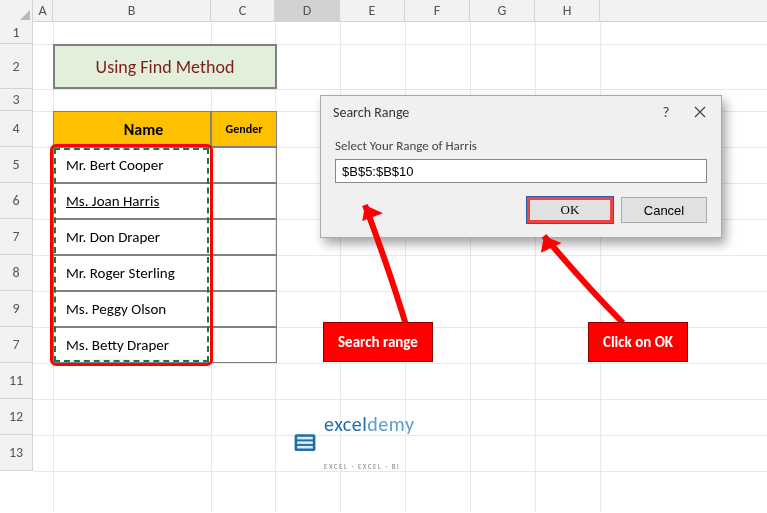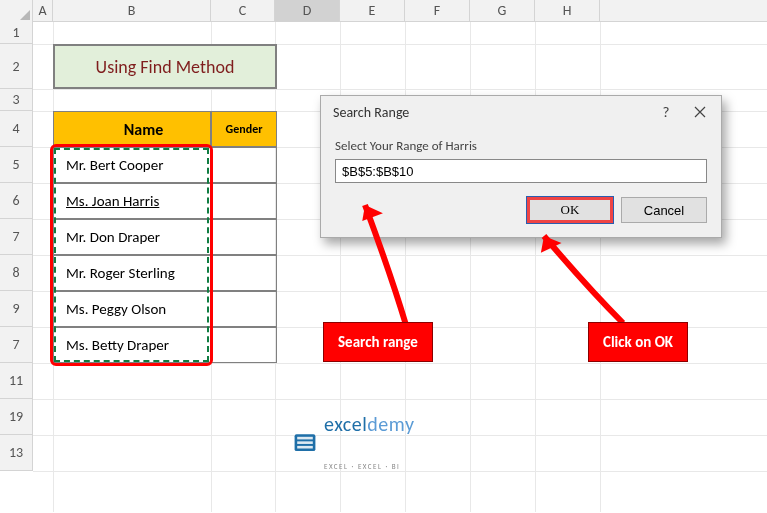--- a/index.html
+++ b/index.html
@@ -350,21 +350,21 @@
       <div class="row-header rh-2">2</div>
       <div class="row-header rh-3">3</div>
       <div class="row-header rh-4">4</div>
       <div class="row-header rh-5">5</div>
       <div class="row-header rh-6">6</div>
       <div class="row-header rh-7">7</div>
       <div class="row-header rh-8">8</div>
       <div class="row-header rh-9">9</div>
       <div class="row-header rh-10">7</div>
       <div class="row-header rh-11">11</div>
-      <div class="row-header rh-12">19</div>
+      <div class="row-header rh-12">12</div>
       <div class="row-header rh-13">13</div>
     </div>
     <div class="grid-area">
 
       <div class="gridline-v" style="left:20px"></div>
       <div class="gridline-v" style="left:178px"></div>
       <div class="gridline-v" style="left:242px"></div>
       <div class="gridline-v" style="left:307px"></div>
       <div class="gridline-v" style="left:372px"></div>
       <div class="gridline-v" style="left:437px"></div>

